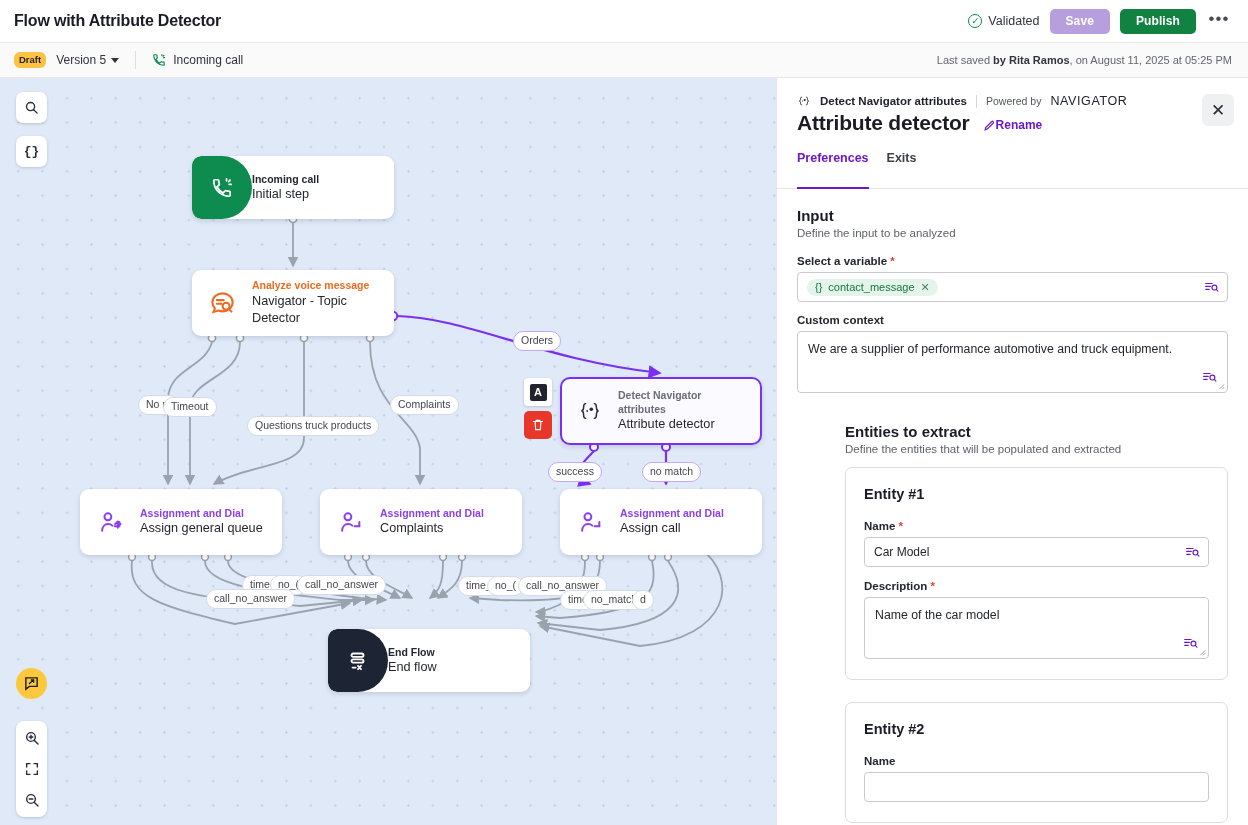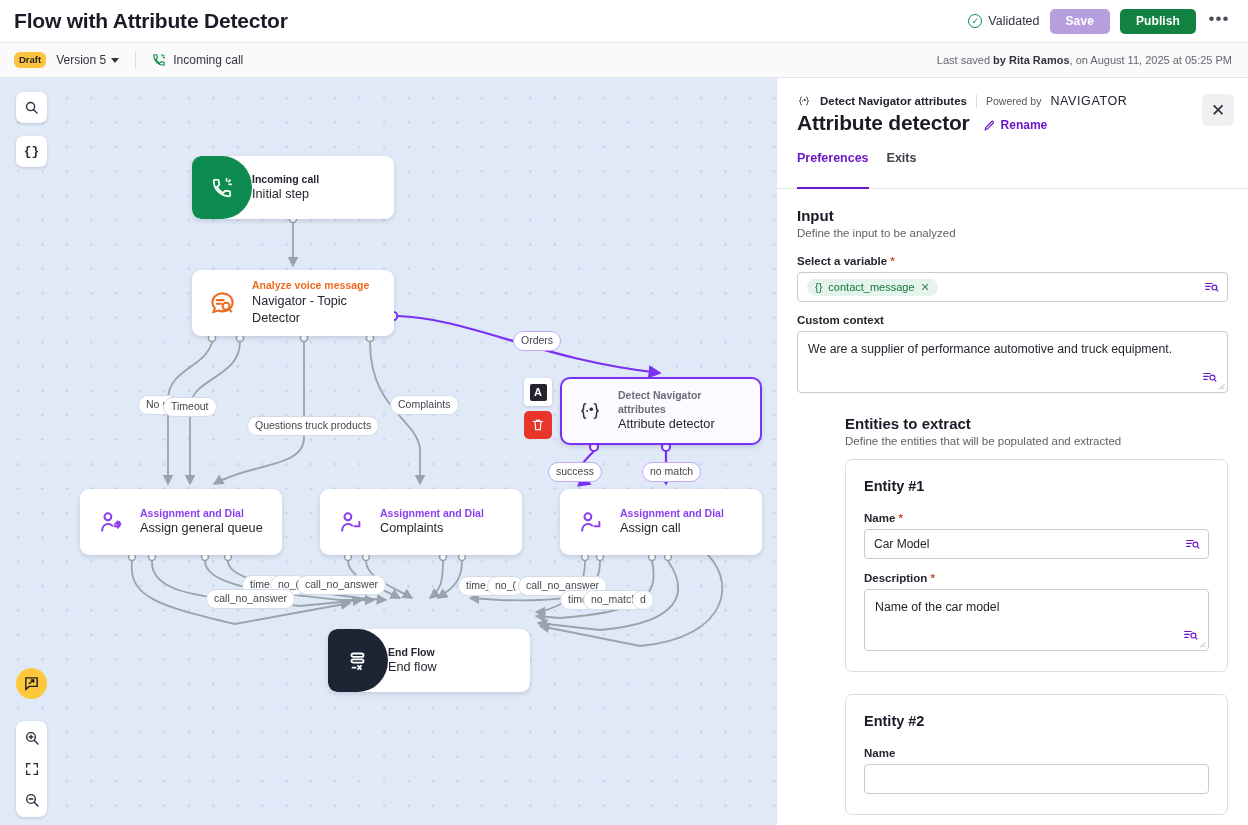--- a/index.html
+++ b/index.html
@@ -14,21 +14,21 @@
   }
   .app { position: relative; width: 1248px; height: 825px; }
 
   
   .topbar {
     position: absolute; left: 0; top: 0; width: 1248px; height: 43px;
     background: #fff; border-bottom: 1px solid #e8e8ec;
     display: flex; align-items: center; justify-content: space-between;
     padding: 0 16px 0 14px;
   }
-  .flow-title { font-size: 21px; font-weight: 700; letter-spacing: -0.2px; color: #1b1b28; }
+  .flow-title { font-size: 16px; font-weight: 700; letter-spacing: -0.2px; color: #1b1b28; }
   .topbar-right { display: flex; align-items: center; gap: 10px; }
   .validated { display: flex; align-items: center; gap: 6px; font-size: 12.5px; color: #32333d; }
   .check-ring {
     width: 14px; height: 14px; border-radius: 50%; border: 1.4px solid #0c8a4d;
     display: inline-flex; align-items: center; justify-content: center;
     color: #0c8a4d; font-size: 9px; line-height: 1;
   }
   .btn {
     border: none; border-radius: 5px; font-family: inherit; cursor: pointer;
     font-weight: 700; font-size: 12px; letter-spacing: .1px; color: #fff;
@@ -137,21 +137,21 @@
     background: #fff; border-left: 1px solid #e4e4e9; overflow: hidden;
   }
   .panel-head { padding: 16px 20px 0 20px; position: relative; }
   .eyebrow { display: flex; align-items: center; gap: 9px; font-size: 11.5px; }
   .eyebrow .ebname { font-weight: 700; color: #22232e; }
   .eyebrow .sep { width: 1px; height: 13px; background: #d7d7de; }
   .eyebrow .powered { color: #55565f; font-size: 10.5px; }
   .eyebrow .navlogo { font-size: 12.5px; color: #22232e; letter-spacing: .6px; }
   .panel-title-row { display: flex; align-items: flex-end; gap: 13px; margin-top: 3px; }
   .panel-title { font-size: 21px; font-weight: 700; color: #1b1b28; letter-spacing: -.2px; }
-  .rename { display: flex; align-items: center; gap: 5px; color: #6b18c9; font-size: 12px; font-weight: 700; cursor: pointer; padding-bottom: 3px; }
+  .rename { display: flex; align-items: center; color: #6b18c9; font-size: 12px; font-weight: 700; cursor: pointer; padding-bottom: 3px; }
   .close-btn {
     position: absolute; right: 14px; top: 16px; width: 32px; height: 32px; border-radius: 6px;
     background: #eff0f2; display: flex; align-items: center; justify-content: center; cursor: pointer;
     color: #2b2c37; font-size: 17px; border: none;
   }
   .tabs { display: flex; gap: 18px; margin-top: 16px; padding: 0 20px; border-bottom: 1px solid #e4e4e9; }
   .tab { font-size: 12.5px; font-weight: 700; color: #3f4049; padding-bottom: 22px; cursor: pointer; border-bottom: 2.5px solid transparent; margin-bottom: -1px; }
   .tab.active { color: #6b18c9; border-bottom-color: #6b18c9; }
 
   .panel-body { padding: 18px 20px 30px; height: 640px; overflow: hidden; }
@@ -516,21 +516,21 @@
                 <circle cx="17" cy="13" r="4.2"></circle>
                 <path d="M20.2 16.2 L23 19"></path>
             </svg>
           </span>
           <svg class="resize-grip" viewBox="0 0 10 10" stroke="currentColor" stroke-width="1">
             <path d="M9 3 L3 9M9 6.5 L6.5 9"></path>
           </svg>
         </div>
       </div>
 
-      <div style="margin-top:22px;padding-left:48px;">
+      <div style="margin-top:30px;padding-left:48px;">
         <div class="sec-title">Entities to extract</div>
         <div class="sec-sub">Define the entities that will be populated and extracted</div>
 
         <div class="card">
           <div class="card-title">Entity #1</div>
 
           <div class="field-label">
             <span>Name</span>
             <span class="req">*</span>
           </div>

